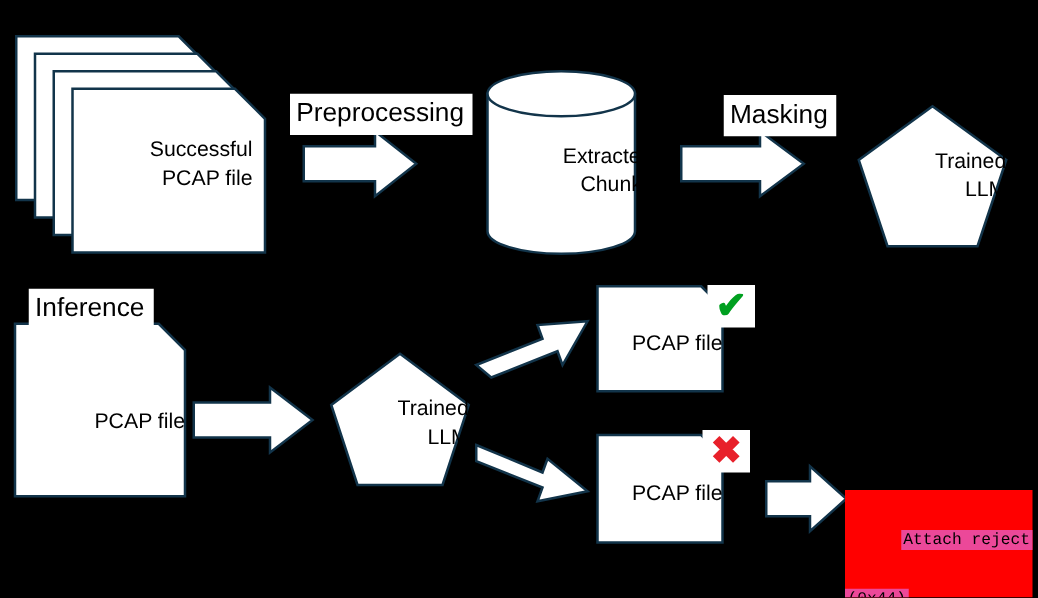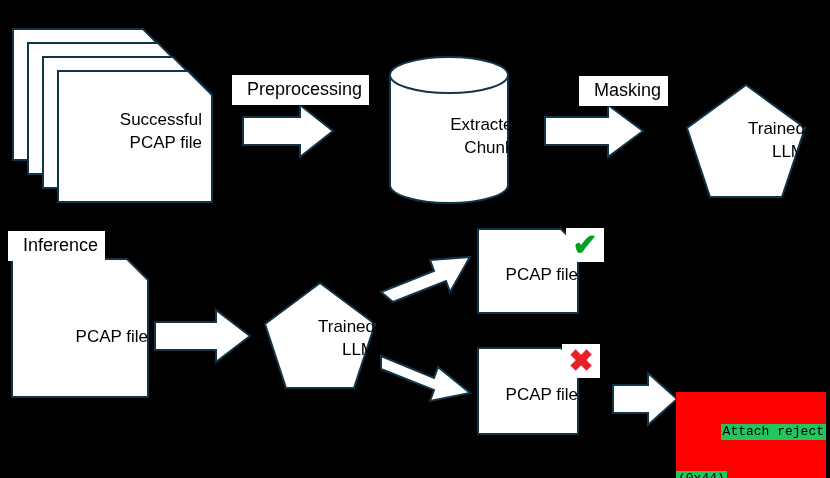--- a/index.html
+++ b/index.html
@@ -32,23 +32,23 @@
   .shape-fill-thin {
     fill: #ffffff;
     stroke: #12344a;
     stroke-width: 2;
     stroke-linejoin: miter;
   }
   .lbl {
     position: absolute;
     background: #ffffff;
     color: #000000;
-    font-size: 18px;
+    font-size: 21px;
     line-height: 1.25;
-    padding: 3px 7px 4px 15px;
+    padding: 3px 7px 4px 5px;
     white-space: nowrap;
     font-family: "Liberation Sans", sans-serif;
   }
   .node-text {
     position: absolute;
     color: #000000;
     font-size: 17px;
     line-height: 1.38;
     text-align: right;
     white-space: pre-line;
@@ -69,21 +69,21 @@
   .mark-x { color: #e8202a; }
   .code-box {
     position: absolute;
     background: #ff0000;
     color: #000000;
     font-family: "Liberation Mono", "DejaVu Sans Mono", monospace;
     font-size: 13px;
     line-height: 1.22;
     white-space: pre;
   }
-  .code-line { background: #22c55e; display: inline-block; padding: 0 2px; }
+  .code-line { background: #ec4899; display: inline-block; padding: 0 2px; }
 </style>
 </head>
 <body>
 
 <div id="canvas">
 
   <svg class="svg-layer" viewBox="0 0 830 478">
 
     <g>
       <path class="shape-fill-thin" d="M13,29 L143,29 L167,53 L167,160 L13,160 Z"></path>
@@ -148,21 +148,21 @@
   <div class="lbl" style="left:232px; top:75px;">Preprocessing</div>
 
   <div class="node-text" style="left:390px; top:113px; width:132px;">Extracted
 Chunks</div>
 
   <div class="lbl" style="left:579px; top:76px;">Masking</div>
 
   <div class="node-text" style="left:687px; top:117px; width:118px;">Trained
 LLM</div>
 
-  <div class="lbl" style="left:8px; top:231px;text-align:center;">Inference</div>
+  <div class="lbl" style="left:23px; top:231px;text-align:center;">Inference</div>
 
   <div class="node-text" style="left:12px; top:325px; width:136px;">PCAP file</div>
 
   <div class="node-text" style="left:265px; top:315px; width:110px;">Trained
 LLM</div>
 
   <div class="node-text" style="left:478px; top:263px; width:100px;">PCAP file</div>
 
   <div class="node-text" style="left:478px; top:383px; width:100px;">PCAP file</div>
 

